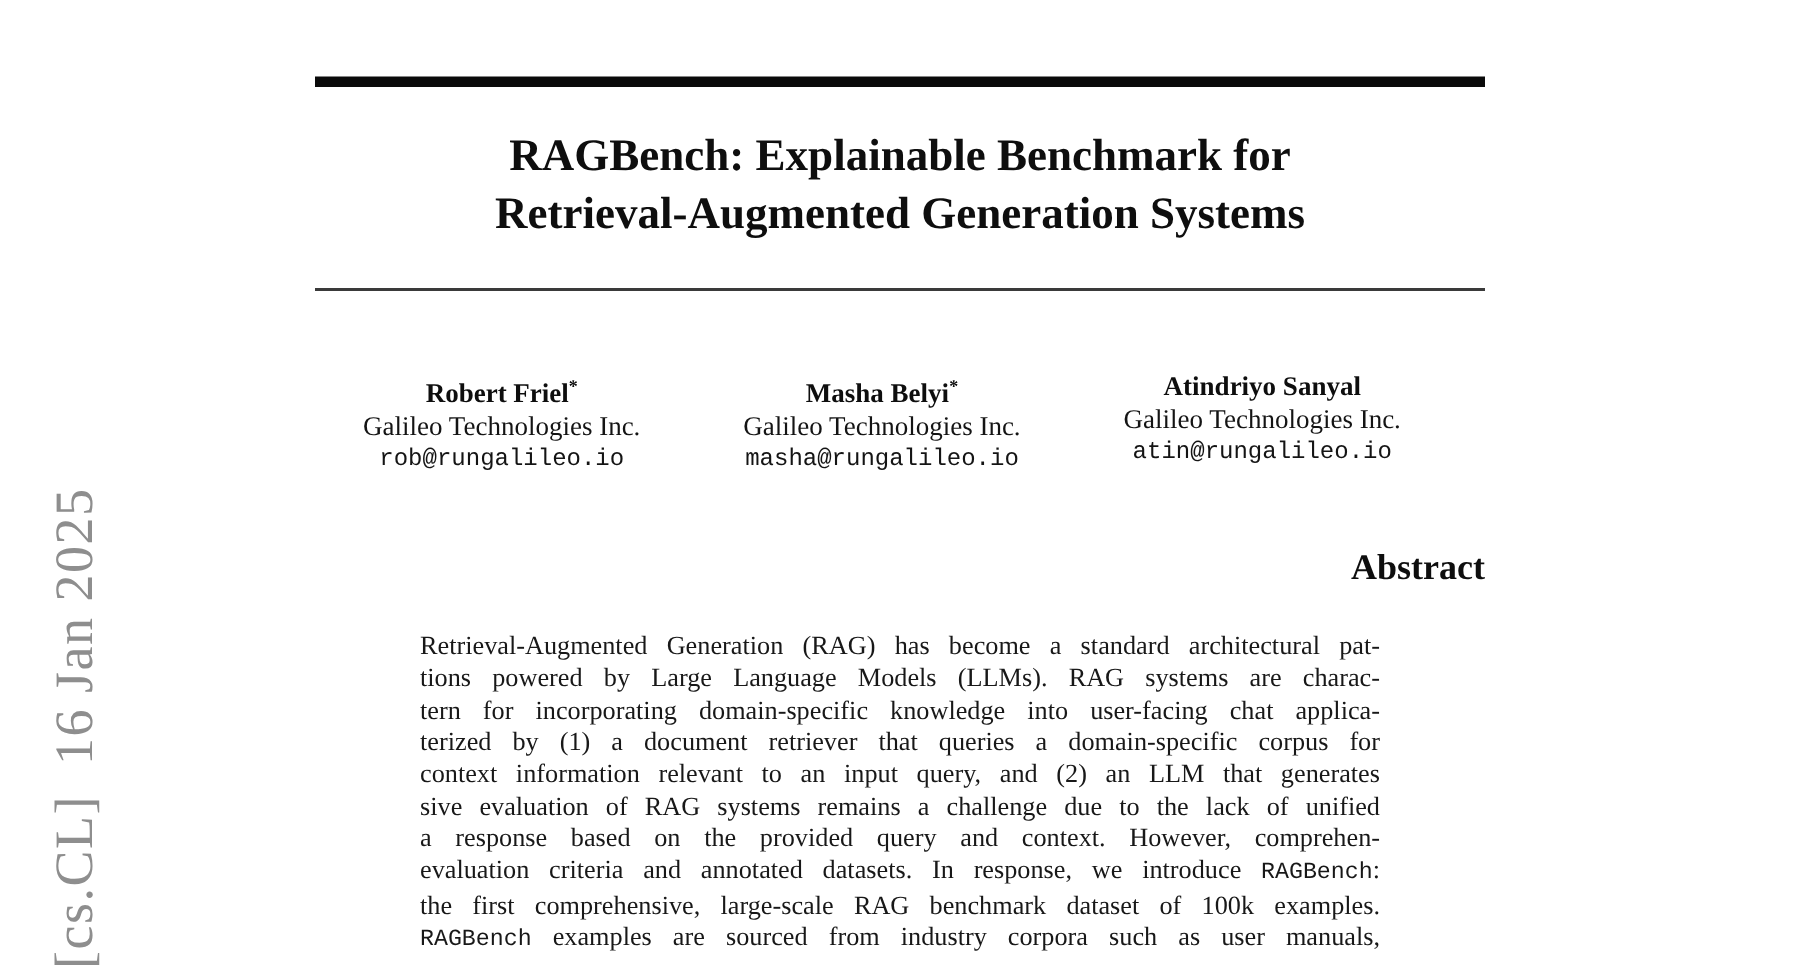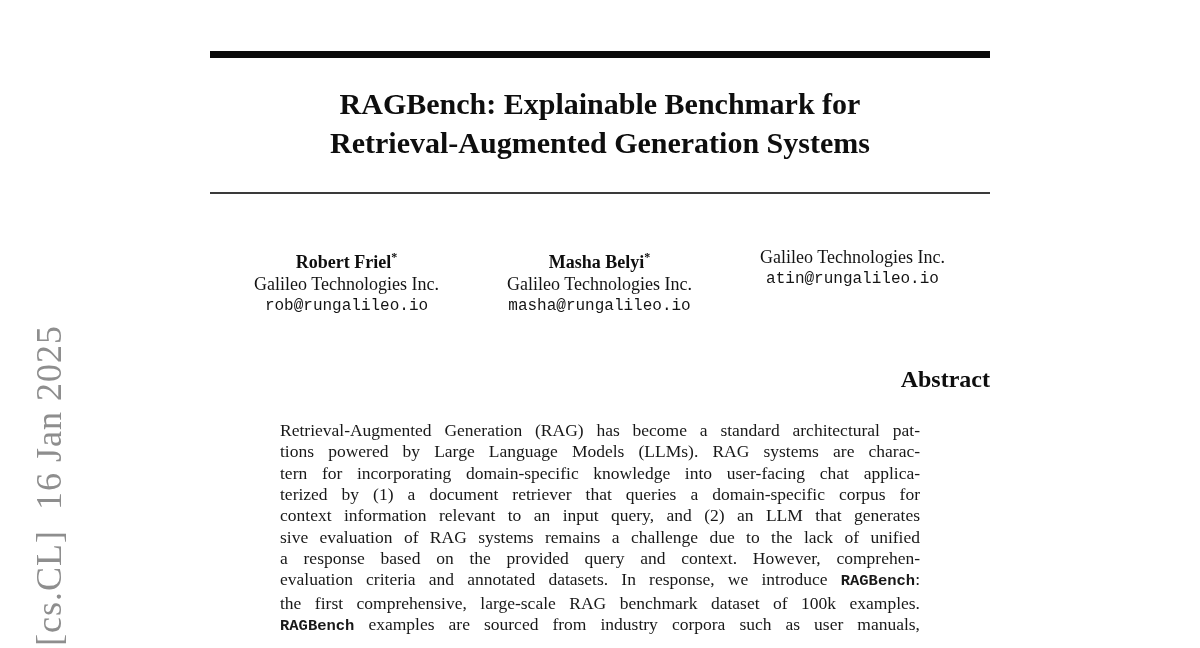--- a/index.html
+++ b/index.html
@@ -45,24 +45,24 @@
     text-align: center;
     font-weight: bold;
     font-size: 30px;
     line-height: 39px;
     white-space: pre-line;
     color: #0e0e0e;
   }
 
   .authors-row {
     position: absolute;
-    left: 220px; top: 246px;
+    left: 208px; top: 246px;
     width: 760px;
     display: flex;
-    justify-content: flex-start;
+    justify-content: space-between;
   }
   .author-block { width: 253px; text-align: center; }
   .author-name {
     font-weight: bold;
     font-size: 18px;
     line-height: 22px;
     color: #0e0e0e;
   }
   .author-name sup { font-size: 12px; }
   .author-affil {
@@ -91,21 +91,21 @@
     width: 640px;
   }
   .abstract-line {
     font-size: 17.5px;
     line-height: 21.35px;
     text-align: justify;
     text-align-last: justify;
     white-space: nowrap;
     color: #181818;
   }
-  .tt { font-family: "Liberation Mono", monospace; font-size: 15.5px; font-weight: bold; }
+  .tt { font-family: "Liberation Mono", monospace; font-size: 15.5px; }
 </style>
 </head>
 <body>
 
 <div class="page">
 
   <div class="watermark">[cs.CL]  16 Jan 2025</div>
 
   <div class="rule-thick"></div>
 
@@ -119,20 +119,21 @@
       <div class="author-name">Robert Friel<sup>*</sup></div>
       <div class="author-affil">Galileo Technologies Inc.</div>
       <div class="author-email">rob@rungalileo.io</div>
     </div>
     <div class="author-block">
       <div class="author-name">Masha Belyi<sup>*</sup></div>
       <div class="author-affil">Galileo Technologies Inc.</div>
       <div class="author-email">masha@rungalileo.io</div>
     </div>
     <div class="author-block">
+      <div class="author-name">Atindriyo Sanyal</div>
       <div class="author-affil">Galileo Technologies Inc.</div>
       <div class="author-email">atin@rungalileo.io</div>
     </div>
   </div>
 
   <div class="abstract-heading">Abstract</div>
 
   <div class="abstract-body">
     <div class="abstract-line">Retrieval-Augmented Generation (RAG) has become a standard architectural pat-</div>
     <div class="abstract-line">tions powered by Large Language Models (LLMs). RAG systems are charac-</div>

